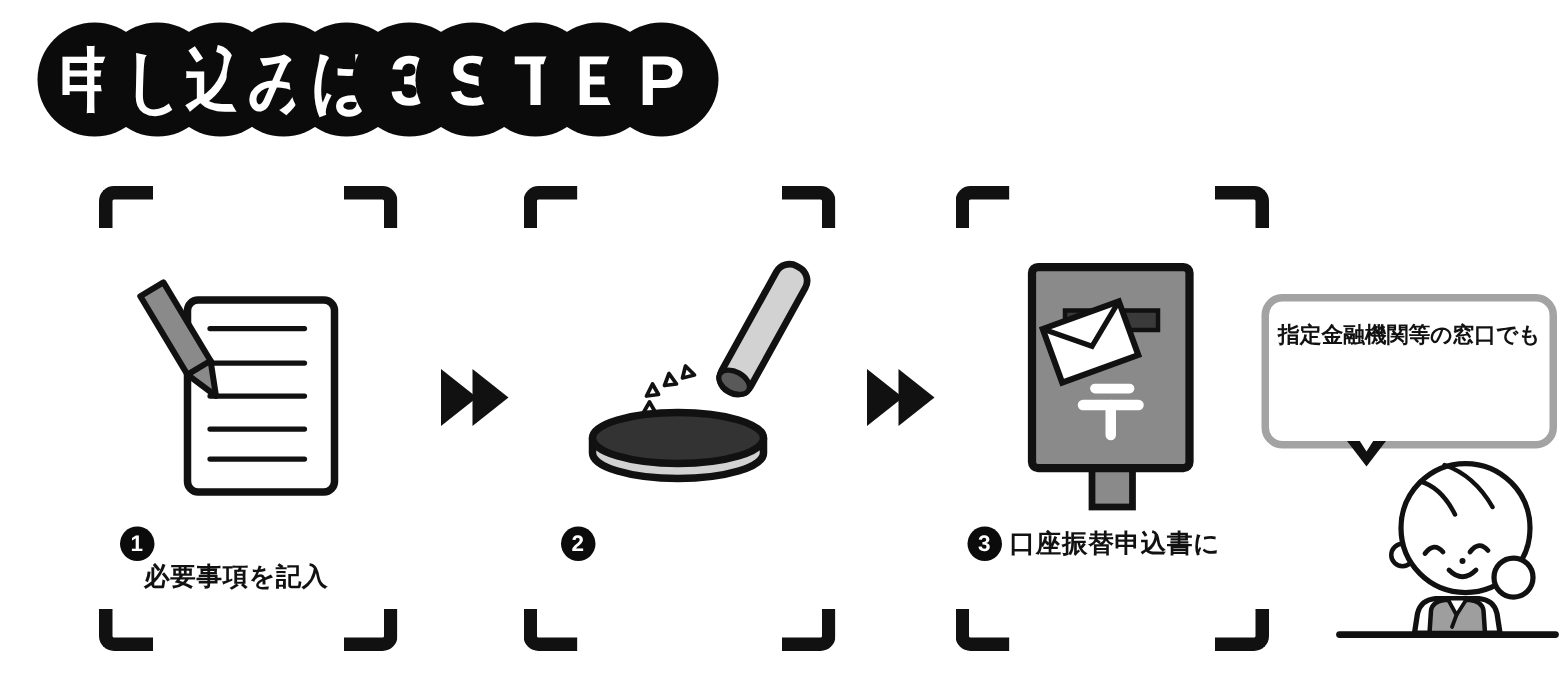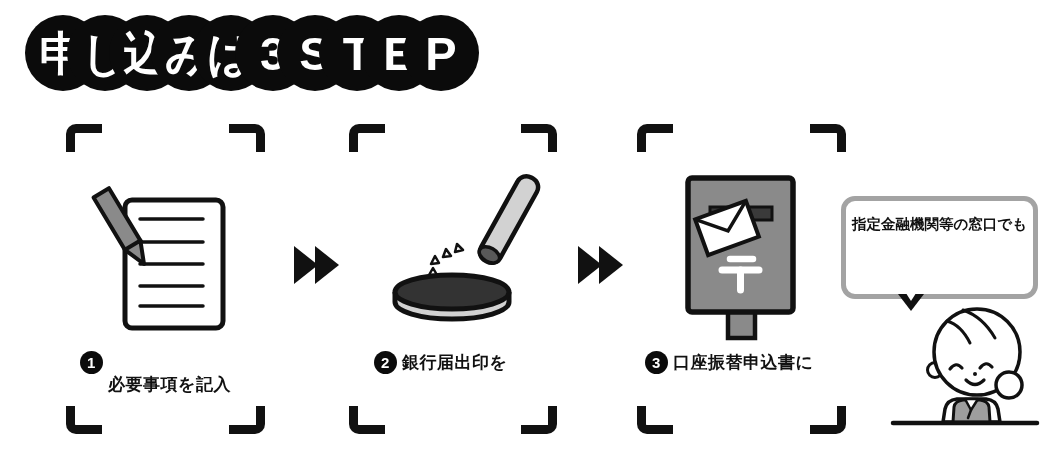--- a/index.html
+++ b/index.html
@@ -31,21 +31,21 @@
   .illus { position:absolute; inset:0; width:100%; height:100%; }
 
   
   .step-label { position:absolute; font-weight:bold; font-size:17px; line-height:22px; letter-spacing:0.5px; }
   .step-label .row1 { display:flex; align-items:center; gap:5px; }
   .badge {
     width:23px; height:23px; background:#0b0b0b; color:#fff; border-radius:50%;
     display:inline-flex; align-items:center; justify-content:center;
     font-size:15px; font-weight:bold; flex:0 0 auto;
   }
-  .line2 { margin-left:28px; }
+  .line2 { margin-left:16px; }
   .step-label-1 { left:80px;  top:351px; }
   .step-label-2 { left:374px; top:351px; }
   .step-label-3 { left:645px; top:351px; }
 
   
   .arrow { position:absolute; top:245px; width:46px; height:40px; }
   .arrow-1 { left:294px; }
   .arrow-2 { left:578px; }
 
   
@@ -159,21 +159,20 @@
   <div class="step-label step-label-1">
     <div class="row1">
       <span class="badge">1</span>
     </div>
     <div class="line2">必要事項を記入</div>
   </div>
 
   <div class="step-label step-label-2">
     <div class="row1">
       <span class="badge">2</span>
-      <span>銀行届出印を</span>
     </div>
   </div>
 
   <div class="step-label step-label-3">
     <div class="row1">
       <span class="badge">3</span>
       <span>口座振替申込書に</span>
     </div>
   </div>
 

